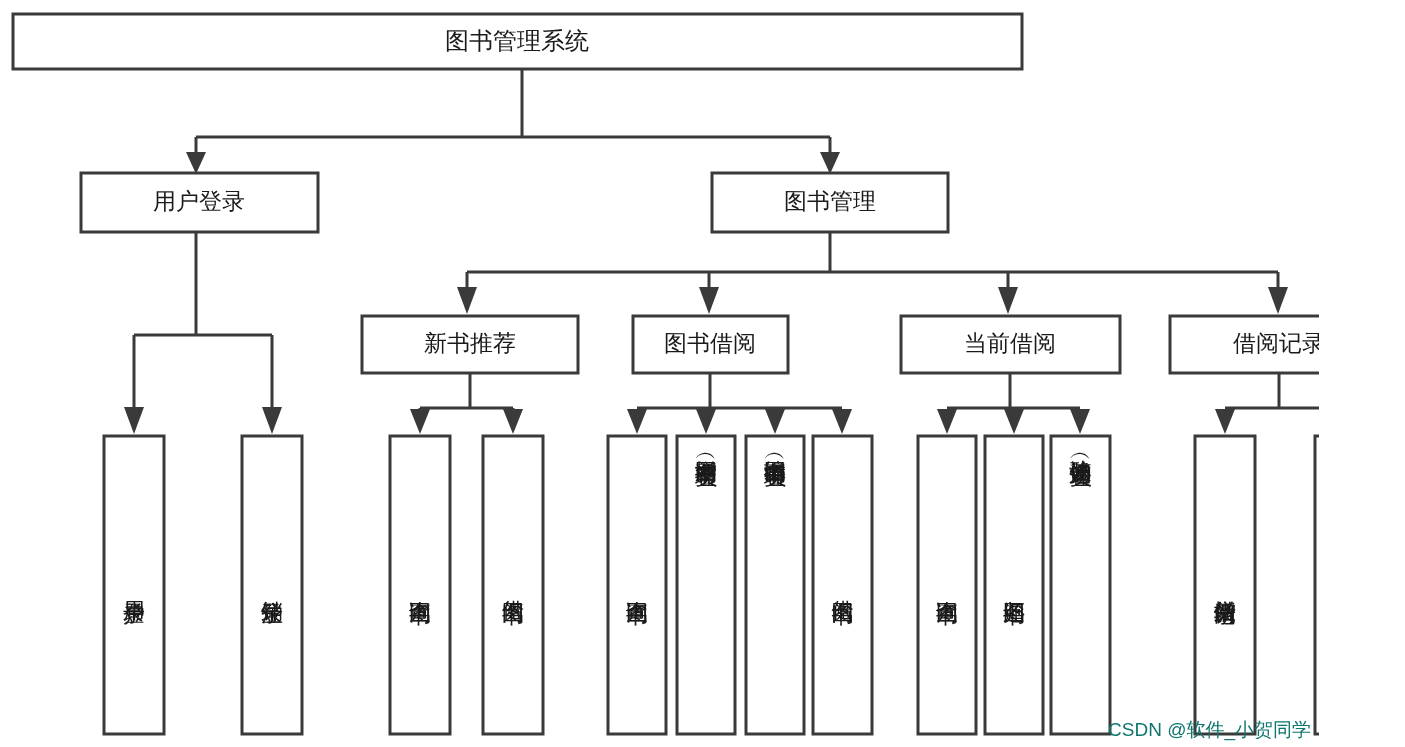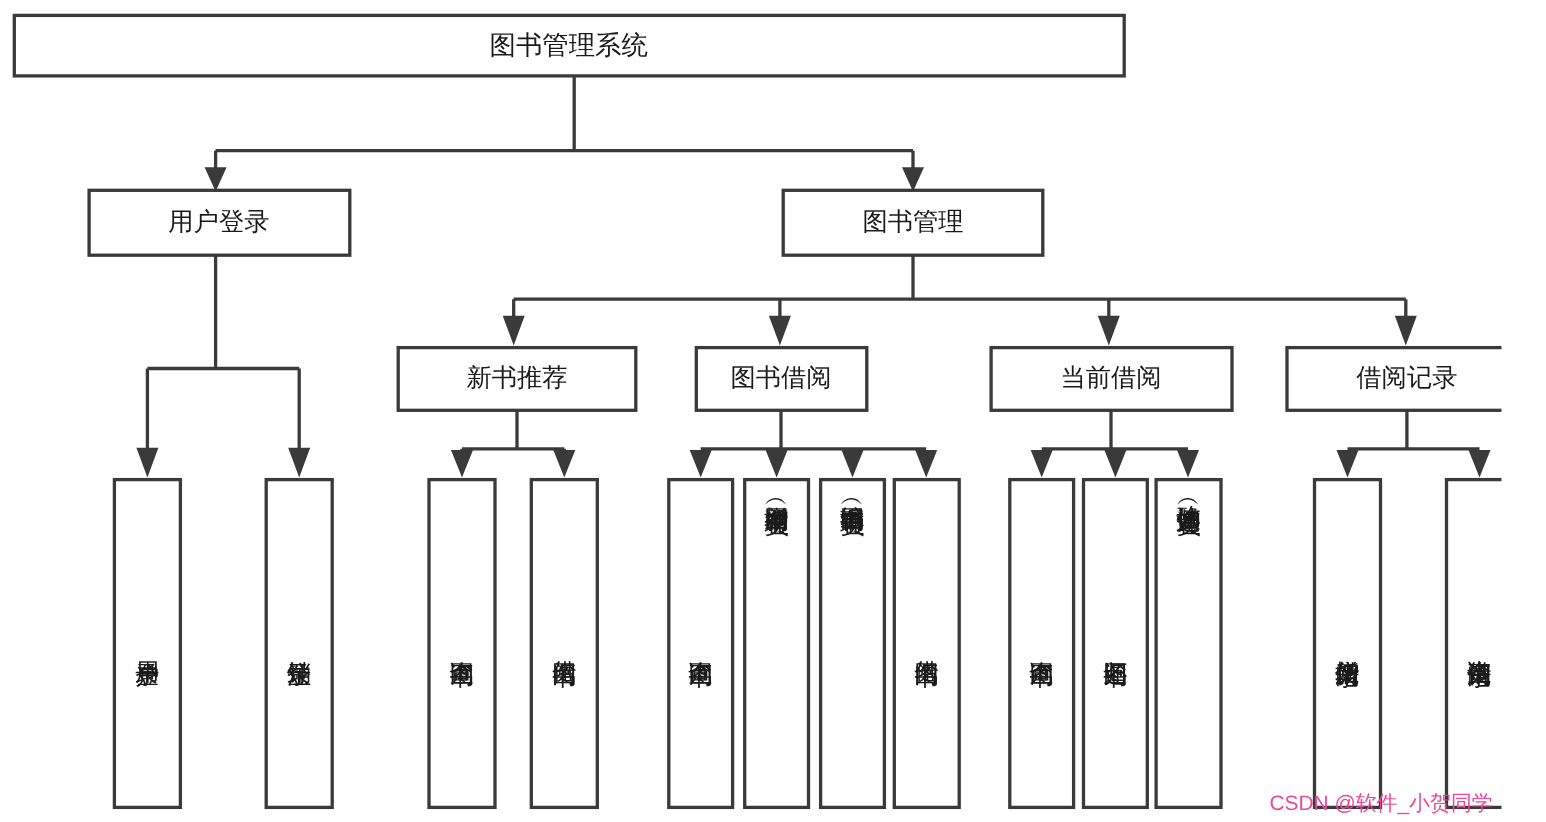--- a/index.html
+++ b/index.html
@@ -10,21 +10,20 @@
   }
   body {
     font-family: "Liberation Sans", "DejaVu Sans", sans-serif;
   }
   #diagram-root {
     position: relative;
     width: 1319px;
     height: 747px;
     background: #ffffff;
     overflow: hidden;
-    padding-left: 46px;
   }
   svg.diagram-canvas {
     position: absolute;
     left: 0;
     top: 0;
     width: 1405px;
     height: 747px;
     display: block;
   }
   .node-box {
@@ -73,21 +72,21 @@
   .vtext.centered {
     margin-top: auto;
     margin-bottom: auto;
   }
   .watermark {
     position: absolute;
     right: 8px;
     bottom: 4px;
     font-family: "Liberation Sans", "DejaVu Sans", sans-serif;
     font-size: 19px;
-    color: #ec4899;
+    color: #0f766e;
     white-space: nowrap;
     user-select: none;
   }
 </style>
 </head>
 <body>
 
 <div id="diagram-root">
 
   <svg class="diagram-canvas" viewBox="0 0 1405 747" xmlns="http://www.w3.org/2000/svg">

